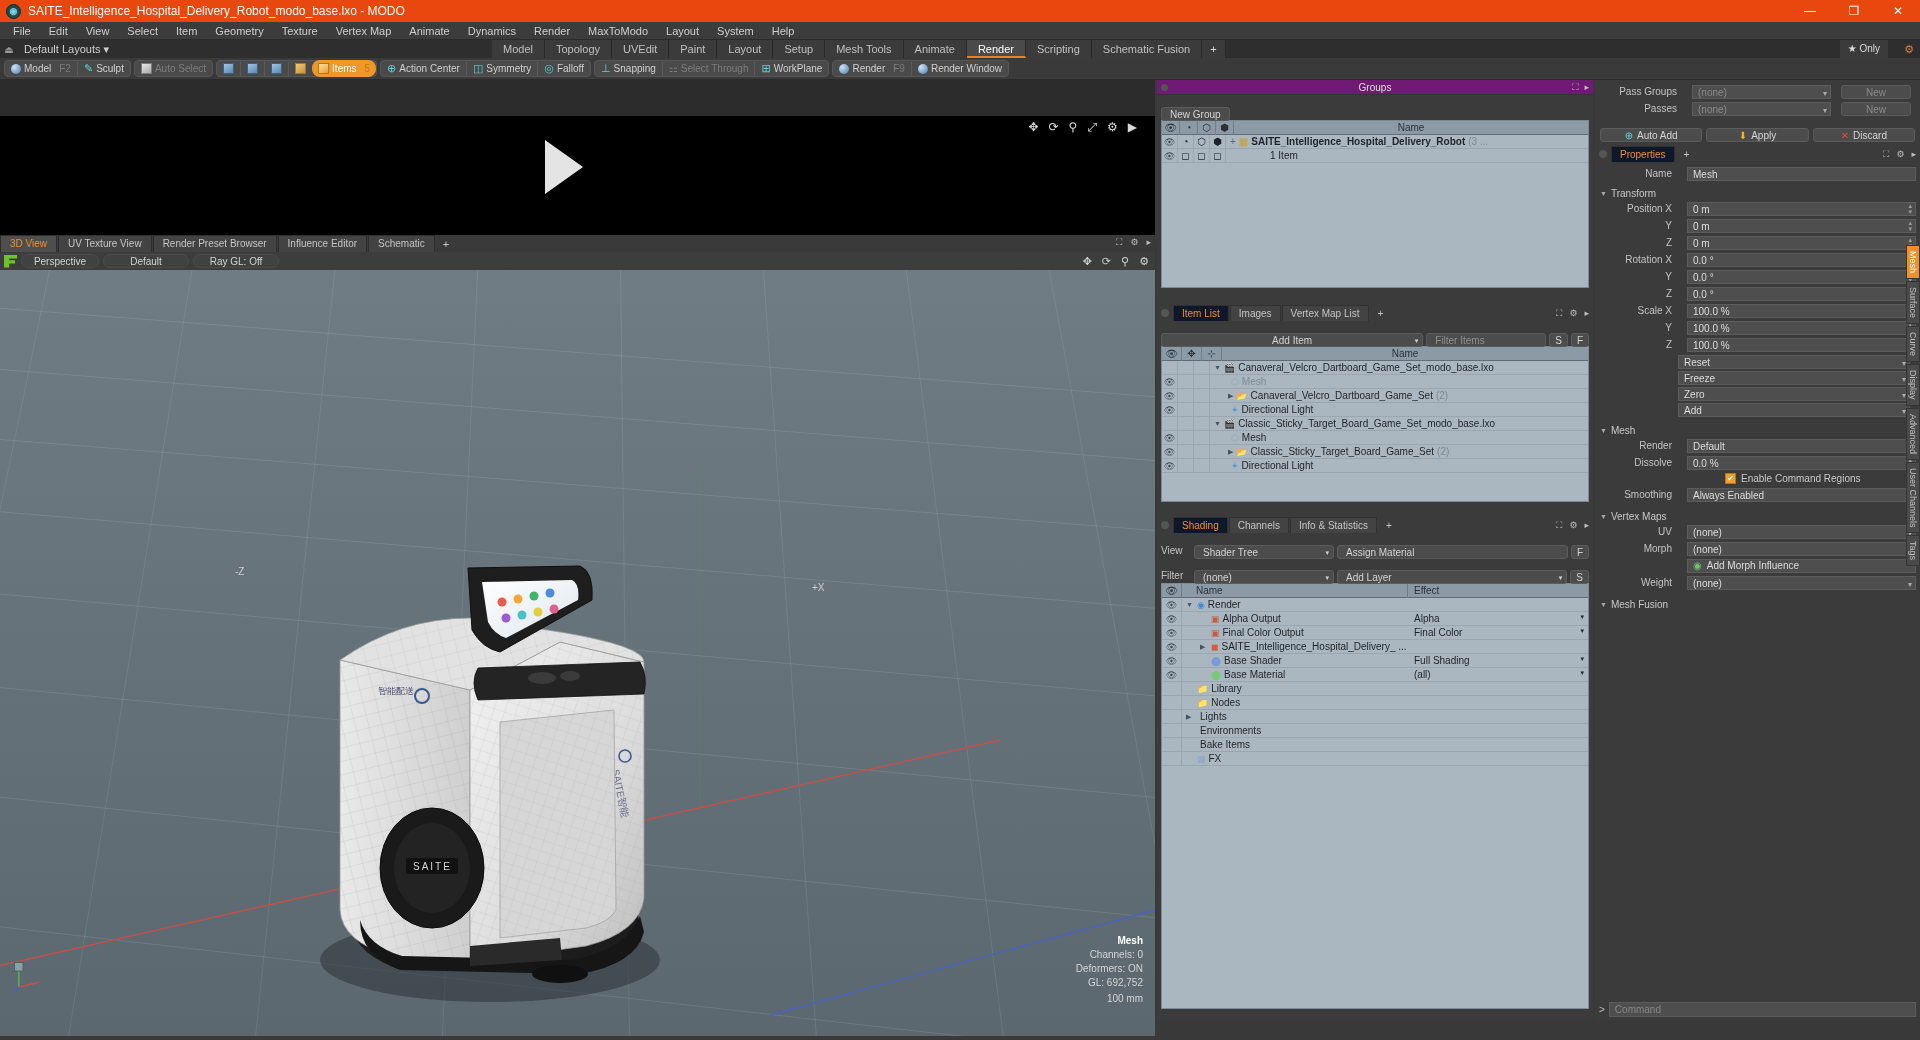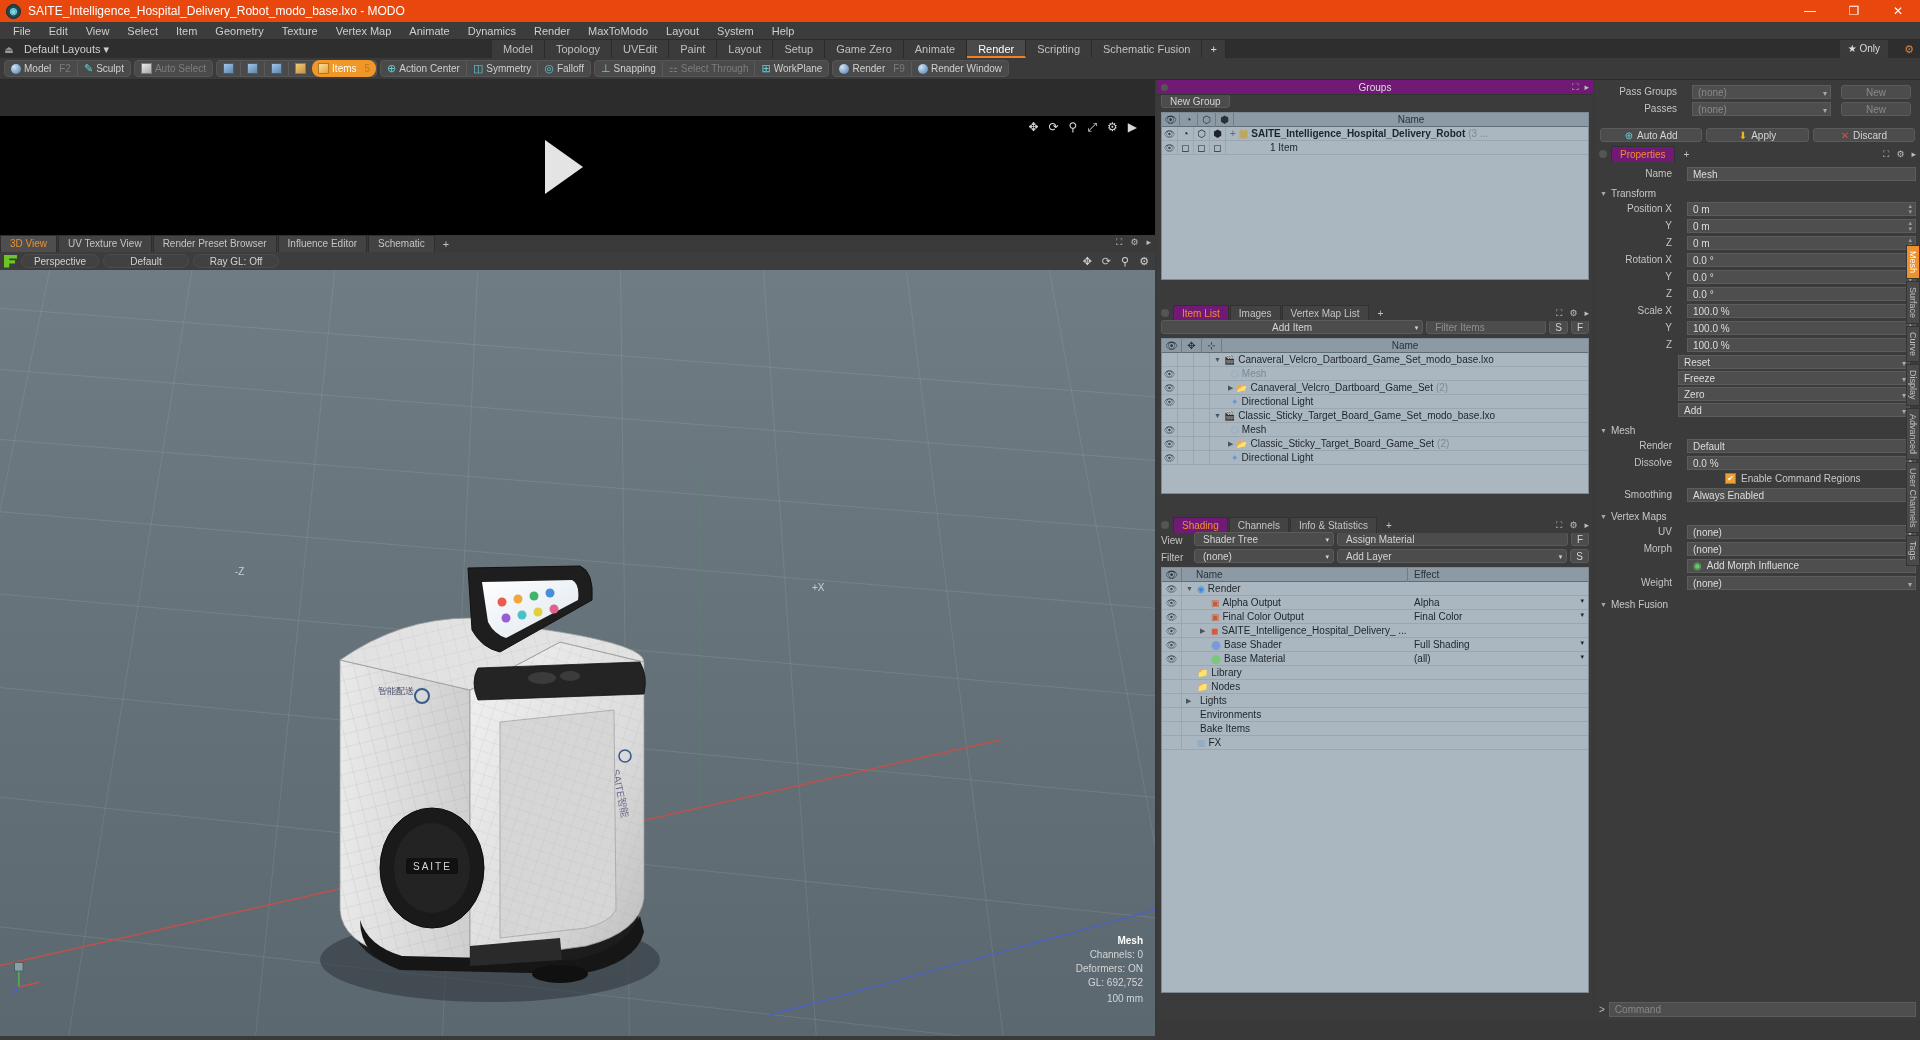--- a/index.html
+++ b/index.html
@@ -94,23 +94,23 @@
   
   .midcol { position:absolute; left:1157px; top:0; width:436px; height:940px; background:#3b3b3b;}
   .panel { background:#3b3b3b; }
   .ptitle { height:15px; background:#701a75; display:flex;align-items:center;justify-content:center;
       font-size:10px; color:#ddd; position:relative; border-bottom:1px solid #333;}
   .ptitle .pr { position:absolute; right:4px; display:flex; gap:6px; color:#bdbdbd; font-size:9px;}
   .ptabs { height:16px; background:#3b3b3b; display:flex; align-items:center; gap:0; position:relative;
       padding-left:4px;}
   .ptabs .pt { padding:0 8px; line-height:15px; font-size:10px; color:#c5c5c5; background:#434343;
       border:1px solid #313131; border-bottom:none; margin-right:1px;}
-  .ptabs .pt.act { color:#f0902a; background:#701a75;}
+  .ptabs .pt.act { color:#f0902a; background:#0f172a;}
   .ptabs .prr { position:absolute; right:4px; display:flex; gap:7px; color:#bdbdbd; font-size:9px;}
-  .btnrow { height:17px; display:flex; align-items:flex-end; gap:3px; padding:4px 4px; }
+  .btnrow { height:17px; display:flex; align-items:flex-start; gap:3px; padding:4px 4px;margin-top:8px; }
   .gbtn { background:#4c4c4c; border:1px solid #5b5b5b; border-radius:3px; height:14px; line-height:13px;
      font-size:10px; color:#d4d4d4; padding:0 8px; }
   .listhdr { height:14px; background:#8b9aa5; display:flex; align-items:center; font-size:10px; color:#2a3238;
       border-bottom:1px solid #5f6d77;}
   .listhdr .c { border-right:1px solid #6f7d87; height:14px; display:flex;align-items:center;justify-content:center;}
   .listbody { background:#aab6c0; }
   .lrow { height:14px; display:flex; align-items:center; font-size:10px; color:#1d2429;
       border-bottom:1px solid #9aa7b1;}
   .lrow .ic { width:16px; text-align:center; border-right:1px solid #9aa7b1; height:14px; line-height:14px;}
   .lrow .nm { padding-left:4px; display:flex; align-items:center; gap:3px; }
@@ -176,21 +176,21 @@
   <div class="layoutbar">
     <div class="lhome">⏏</div>
     <div class="ldefault"><span>Default Layouts</span> ▾</div>
     <div class="ltabs" id="ltabs">
         <div class="lt">Model</div>
         <div class="lt">Topology</div>
         <div class="lt">UVEdit</div>
         <div class="lt">Paint</div>
         <div class="lt">Layout</div>
         <div class="lt">Setup</div>
-        <div class="lt">Game Zero</div>
+        <div class="lt">Mesh Tools</div>
         <div class="lt">Animate</div>
         <div class="lt act">Render</div>
         <div class="lt">Scripting</div>
         <div class="lt">Schematic Fusion</div>
         <div class="lt plus">+</div>
       </div>
     <div class="rstar">★ <span>Only</span></div>
     <div class="rgear">⚙</div>
   </div>
 

